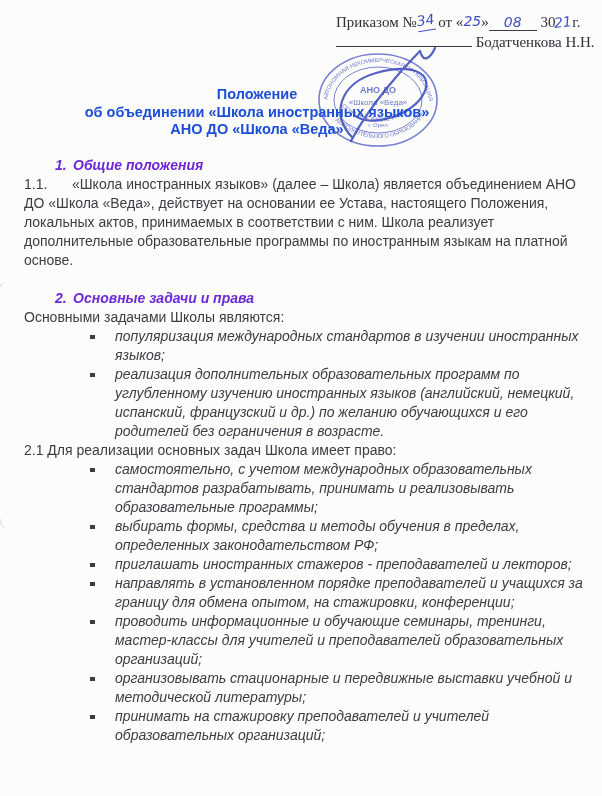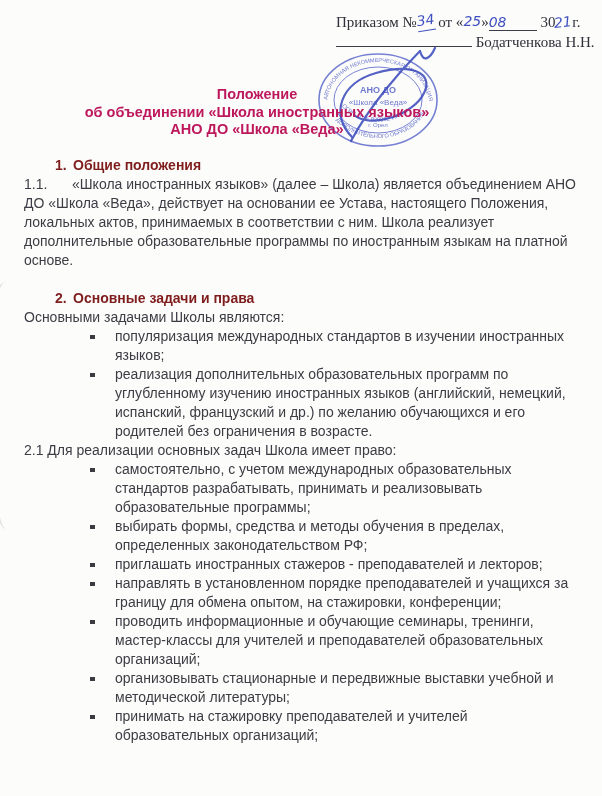--- a/index.html
+++ b/index.html
@@ -16,48 +16,48 @@
     font-size:15px; line-height:17.5px; color:#30303a; white-space:nowrap;
   }
   .approval .line1{ margin-left:8px; letter-spacing:.5px; }
   .hand{
     font-family:"DejaVu Sans", sans-serif; font-style:italic;
     color:#4050c0; display:inline-block; font-size:14px;
   }
   .hand.no{ transform:rotate(-9deg) translateY(-2px); border-bottom:1px solid #4050c0; }
   .hand.day{ transform:translateY(-1px); }
   .month-blank{
-    display:inline-block; width:48px; 
+    display:inline-block; width:48px; text-align:center;
     border-bottom:1px solid #3c3c46; height:15px; line-height:15px;margin-top:8px;
   }
   .hand.yr{ transform:rotate(-6deg); margin-left:-1px; }
   .sig-row{ white-space:nowrap; }
   .sig-blank{
     display:inline-block; width:136px; border-bottom:1px solid #3c3c46; height:13px;
   }
   
   .stamp-wrap{ position:absolute; left:302px; top:43px; z-index:2; }
   
   .title-block{
     position:absolute; top:86px; left:0; width:514px; z-index:3;
     text-align:center; font-weight:bold; font-size:14.5px;
-    line-height:17.5px; color:#be185d;
+    line-height:17.5px; color:#1d4ed8;
   }
   
   .body{
     position:absolute; top:156px; left:24px; width:560px; z-index:3;
     font-size:14px; line-height:19px;
   }
-  .sec-heading{ font-weight:bold; margin:0 0 0 31px; color:#7f1d1d; }
+  .sec-heading{ font-weight:bold; margin:0 0 0 31px; color:#6d28d9;font-style:italic; }
   .sec-heading .num{ display:inline-block; min-width:18px; }
   .sec-heading.second{ margin-top:19px; }
   .clause{ margin:0; }
   .clause-no{ display:inline-block; width:48px; }
   .intro{ margin:0; }
-  ul.sq{ list-style:none; margin:0; padding:0 0 0 66px; }
+  ul.sq{ list-style:none; margin:0; padding:0 0 0 66px;font-style:italic; }
   ul.sq li{ position:relative; padding-left:25px; }
   .blt{
     position:absolute; left:0; top:7.5px; width:4.5px; height:4.5px;
     background:#3a3a41;
   }
   
   .scan-mark{ position:absolute; background:transparent; border-left:2px solid #e3e3e0;
     border-radius:50%; width:10px; z-index:1; }
   .m1{ top:282px; left:-4px; height:26px; transform:rotate(14deg); }
   .m2{ top:495px; left:-3px; height:34px; transform:rotate(-10deg); }

